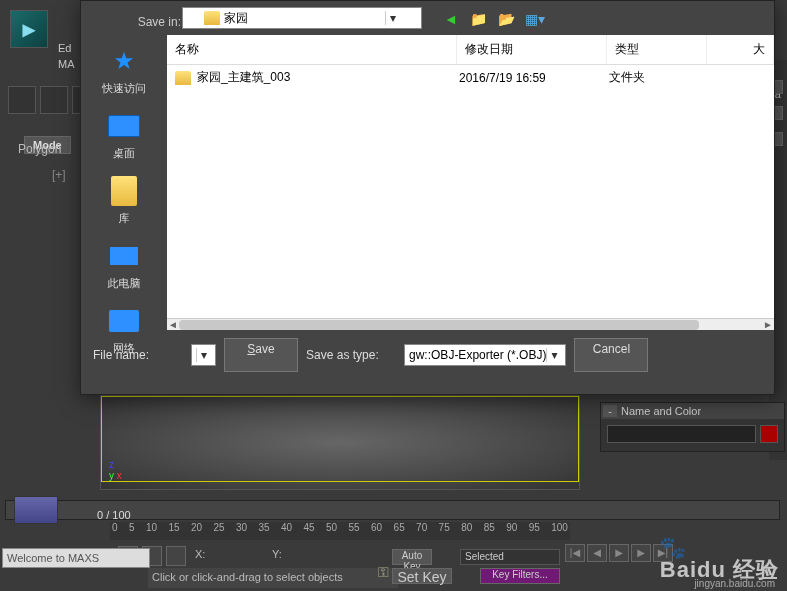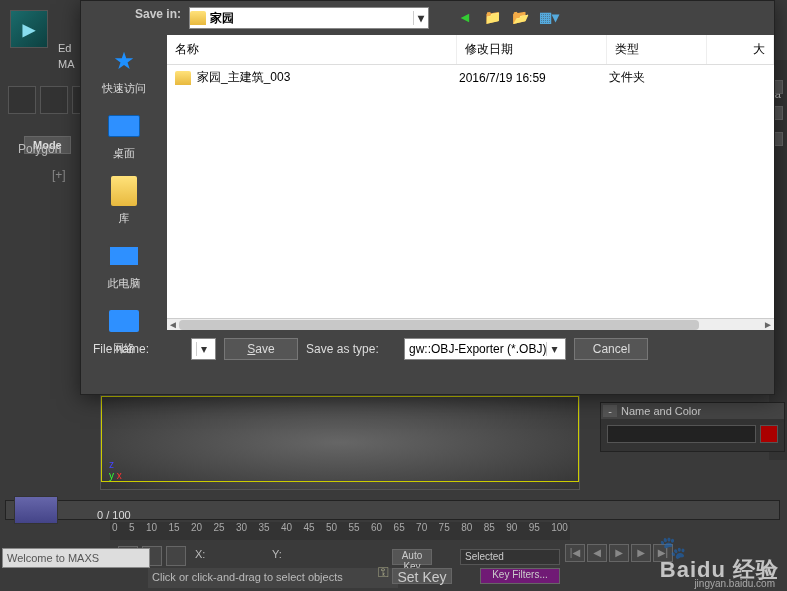--- a/index.html
+++ b/index.html
@@ -56,23 +56,23 @@
 .right-panel-strip { position:absolute; top:60px; right:0; width:18px; height:400px; background:#333; }
 .name-color-panel { position:absolute; top:402px; left:600px; width:185px; height:50px; background:#333; border:1px solid #222; }
 .name-color-header { background:#444; color:#ccc; font-size:11px; text-align:center; padding:2px; display:flex; }
 .nc-minus { width:14px; background:#555; margin-right:4px; }
 .name-color-body { display:flex; padding:6px; gap:4px; }
 .name-input { flex:1; height:18px; background:#222; border:1px solid #555; }
 .color-swatch { width:18px; height:18px; background:#a00; border:1px solid #555; }
 
 
 .dialog { position:absolute; top:0; left:80px; width:695px; height:395px; background:#444; border:1px solid #222; box-shadow:0 4px 20px rgba(0,0,0,0.5); }
-.savein-row { display:flex; align-items:flex-start; padding:6px 10px; gap:8px; background:#444;font-weight:bold; }
+.savein-row { display:flex; align-items:flex-end; padding:6px 10px; gap:1px; background:#444; }
 .savein-label { color:#ccc; font-size:12px; width:90px; text-align:right; }
-.savein-dd { flex:0 0 240px; height:22px; background:#fff; border:1px solid #888; display:flex; align-items:center; padding:0 0; font-size:12px; }
+.savein-dd { flex:0 0 240px; height:22px; background:#fff; border:1px solid #888; display:flex; align-items:center; padding:0 21px; font-size:12px; }
 .savein-dd .folder-ico { width:16px; height:14px; background:linear-gradient(#ffe27a,#e8b93e); margin-right:4px; border-radius:2px 2px 0 0; }
 .savein-dd .dd-arrow { margin-left:auto; padding:0 4px; border-left:1px solid #ccc; color:#333; }
 .savein-icons { display:flex; gap:8px; margin-left:18px; }
 .savein-icons span { width:20px; height:20px; display:inline-flex; align-items:center; justify-content:center; font-size:14px; }
 
 .dialog-body { display:flex; height:295px; }
 .places-bar { width:86px; background:#444; display:flex; flex-direction:column; align-items:center; padding-top:10px; gap:14px; }
 .place { display:flex; flex-direction:column; align-items:center; gap:4px; color:#ddd; font-size:11px; cursor:pointer; }
 .place-icon { width:36px; height:32px; display:flex; align-items:center; justify-content:center; font-size:24px; }
 .ico-star { color:#1e90ff; }
@@ -97,21 +97,21 @@
 .fr-size { flex:1; }
 .file-scroll { height:12px; background:#eee; border-top:1px solid #ccc; position:relative; }
 .file-scroll-thumb { position:absolute; left:12px; top:1px; height:10px; width:520px; background:#c8c8c8; border-radius:4px; }
 .file-scroll-arr { position:absolute; top:0; width:12px; height:12px; color:#666; font-size:10px; text-align:center; }
 
 .dialog-bottom { padding:8px 12px; display:flex; flex-direction:row; gap:8px; }
 .field-row { display:flex; align-items:center; gap:8px; }
 .field-label { width:90px; color:#ddd; font-size:12px; text-align:left; }
 .field-input { flex:1; height:22px; background:#fff; border:1px solid #888; font-size:12px; padding:0 4px; display:flex; align-items:center; }
 .field-input .dd-arrow { margin-left:auto; padding:0 4px; border-left:1px solid #ccc; color:#333; }
-.dlg-btn { width:74px; height:22px; background:#555; color:#ddd; font-size:12px; border:1px solid #777; text-align:center; line-height:20px; }
+.dlg-btn { width:74px; height:34px; background:#555; color:#ddd; font-size:12px; border:1px solid #777; text-align:center; line-height:20px; }
 .dlg-btn .ul { text-decoration:underline; }
 
 
 .watermark { position:absolute; bottom:6px; right:8px; color:rgba(255,255,255,0.7); font-size:22px; font-weight:bold; letter-spacing:1px; pointer-events:none; }
 .watermark-sub { position:absolute; bottom:2px; right:12px; color:rgba(255,255,255,0.55); font-size:10px; pointer-events:none; }
 .paw { position:absolute; bottom:30px; right:100px; color:rgba(255,255,255,0.55); font-size:22px; }
 
 .right-side-icons { position:absolute; top:80px; right:4px; width:14px; display:flex; flex-direction:column; gap:12px; }
 .right-side-icons div { width:14px; height:14px; background:#555; border:1px solid #666; }
 </style>

